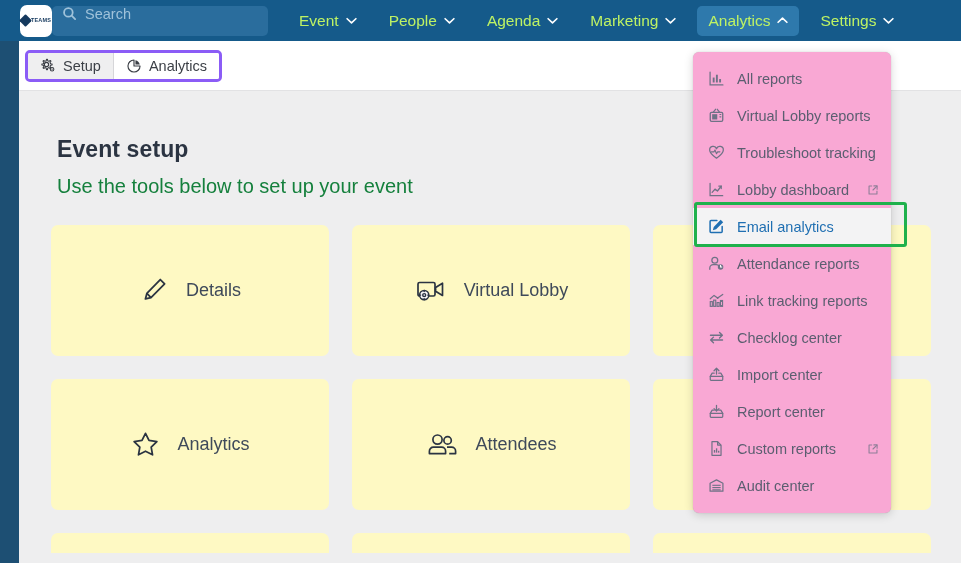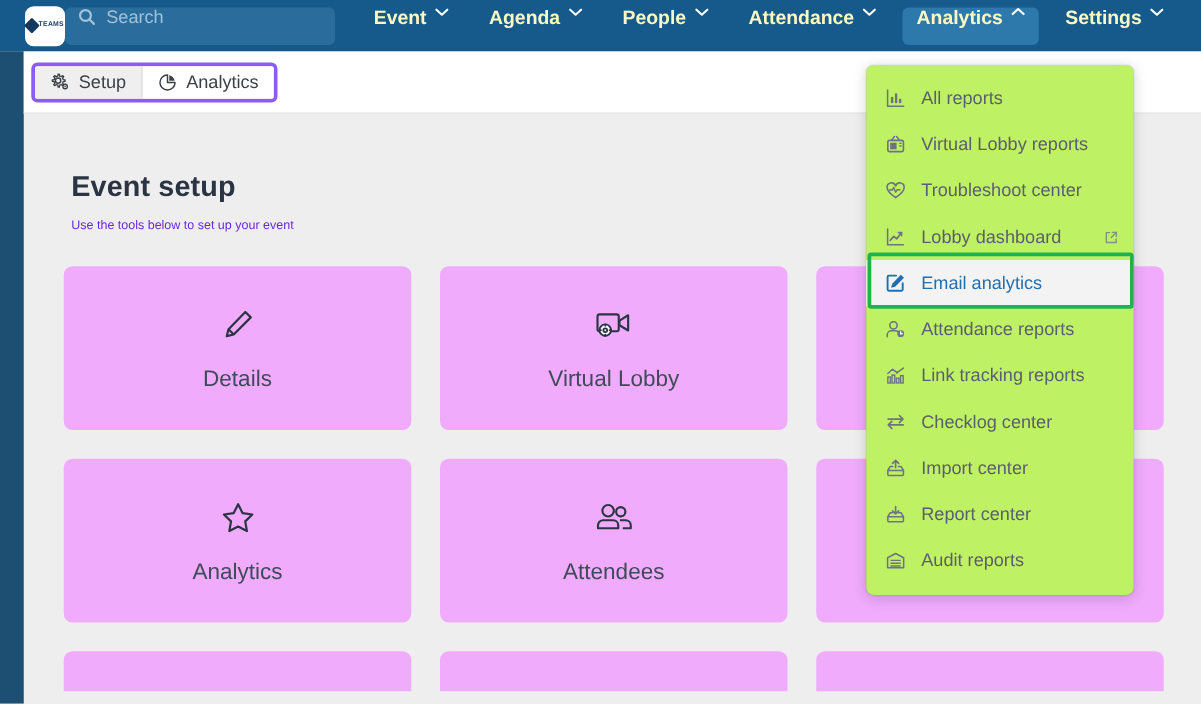--- a/index.html
+++ b/index.html
@@ -43,23 +43,23 @@
   .search-icon { width: 15px; height: 15px; flex: none; }
   .search-ph {
     font-size: 14.5px; color: #9fc2da; line-height: 1;
     background: none; border: none; outline: none; width: 100%;
     font-family: "Liberation Sans", sans-serif;
   }
   .search-ph::placeholder { color: #9fc2da; }
 
   .nav { display: flex; align-items: center; margin-left: 20px; }
   .nav-item {
-    display: flex; gap: 7px;
+    display: flex; align-items: center; gap: 7px;
     height: 30px; padding: 0 11px; border-radius: 5px;
-    color: #fef9c3; font-size: 15.5px; font-weight: bold;
+    color: #bef264; font-size: 15.5px; font-weight: normal;
     cursor: pointer; white-space: nowrap;
   }
   .nav-item + .nav-item { margin-left: 10px; }
   .nav-item.active { background: #2e79ac; }
   .chev { width: 11px; height: 7px; flex: none; }
 
   
   .left-rail {
     position: absolute; top: 41px; left: 0; width: 19px; height: 522px;
     background: #1d4f73; z-index: 5;
@@ -90,40 +90,40 @@
   .content {
     position: absolute; top: 81px; left: 19px; width: 942px; height: 472px;
     background: #eeeeef; overflow: hidden; z-index: 4;
   }
   .page-title {
     margin: 55px 0 0 38px;
     font-size: 23px; font-weight: bold; color: #2b3442; letter-spacing: .1px;
   }
   .page-sub {
     margin: 12px 0 0 38px;
-    font-size: 10px; color: #6d28d9;
+    font-size: 20px; color: #15803d;
   }
   .card-grid {
     margin: 27px 0 0 32px;
     display: grid;
     grid-template-columns: repeat(3, 278px);
     gap: 23px 23px;
   }
   .card {
-    height: 131px; background: #f0abfc; border-radius: 7px;
-    display: flex; flex-direction: column; align-items: center;
+    height: 131px; background: #fef9c3; border-radius: 7px;
+    display: flex; flex-direction: row; align-items: center;
     justify-content: center; gap: 16px; cursor: pointer;
   }
   .card-icon { height: 34px; display: flex; align-items: center; }
   .card-label { font-size: 18px; color: #3f4a5a; }
 
   
   .menu {
     position: absolute; top: 52px; left: 693px;
-    width: 214px; background: #bef264;
+    width: 198px; background: #f9a8d4;
     border-radius: 6px;
     box-shadow: 0 2px 10px rgba(0,0,0,.17), 0 0 1px rgba(0,0,0,.25);
     padding: 8px 0 9px 0;
     z-index: 50;
   }
   .menu-item {
     position: relative;
     display: flex; align-items: center;
     height: 37px; padding: 0 12px 0 14px;
     font-size: 14.5px; color: #5b5e70; cursor: pointer;
@@ -170,35 +170,35 @@
     <div class="nav">
 
       <div class="nav-item">
         <span>Event</span>
         <svg class="chev" viewBox="0 0 12 8">
           <path d="M1 2 L6 6.6 L11 2" fill="none" stroke="#ffffff" stroke-width="1.9" stroke-linecap="round" stroke-linejoin="round"></path>
         </svg>
       </div>
 
       <div class="nav-item">
+        <span>People</span>
+        <svg class="chev" viewBox="0 0 12 8">
+          <path d="M1 2 L6 6.6 L11 2" fill="none" stroke="#ffffff" stroke-width="1.9" stroke-linecap="round" stroke-linejoin="round"></path>
+        </svg>
+      </div>
+
+      <div class="nav-item">
         <span>Agenda</span>
         <svg class="chev" viewBox="0 0 12 8">
           <path d="M1 2 L6 6.6 L11 2" fill="none" stroke="#ffffff" stroke-width="1.9" stroke-linecap="round" stroke-linejoin="round"></path>
         </svg>
       </div>
 
       <div class="nav-item">
-        <span>People</span>
-        <svg class="chev" viewBox="0 0 12 8">
-          <path d="M1 2 L6 6.6 L11 2" fill="none" stroke="#ffffff" stroke-width="1.9" stroke-linecap="round" stroke-linejoin="round"></path>
-        </svg>
-      </div>
-
-      <div class="nav-item">
-        <span>Attendance</span>
+        <span>Marketing</span>
         <svg class="chev" viewBox="0 0 12 8">
           <path d="M1 2 L6 6.6 L11 2" fill="none" stroke="#ffffff" stroke-width="1.9" stroke-linecap="round" stroke-linejoin="round"></path>
         </svg>
       </div>
 
       <div class="nav-item active">
         <span>Analytics</span>
         <svg class="chev" viewBox="0 0 12 8">
           <path d="M1 6 L6 1.4 L11 6" fill="none" stroke="#ffffff" stroke-width="1.9" stroke-linecap="round" stroke-linejoin="round"></path>
         </svg>
@@ -339,21 +339,21 @@
       <span class="mi-label">Virtual Lobby reports</span>
     </div>
 
     <div class="menu-item">
       <span class="mi-icon">
         <svg width="17" height="17" viewBox="0 0 18 18">
           <path d="M9 15 C4 11.4 1.8 9 1.8 6.5 A3.7 3.7 0 0 1 9 5 A3.7 3.7 0 0 1 16.2 6.5 C16.2 9 14 11.4 9 15 Z" fill="none" stroke="#6f7286" stroke-width="1.35" stroke-linejoin="round"></path>
           <path d="M3.6 8.4 h2.6 l1.2 -2.1 l1.6 4 l1.2 -2 h2.4" fill="none" stroke="#6f7286" stroke-width="1.2" stroke-linecap="round" stroke-linejoin="round"></path>
         </svg>
       </span>
-      <span class="mi-label">Troubleshoot center</span>
+      <span class="mi-label">Troubleshoot tracking</span>
     </div>
 
     <div class="menu-item">
       <span class="mi-icon">
         <svg width="17" height="17" viewBox="0 0 18 18">
           <path d="M2.2 2.4 v13.2 h13.4" fill="none" stroke="#6f7286" stroke-width="1.3" stroke-linecap="round"></path>
           <path d="M4.4 12 l3 -3.4 l2.6 2 l4 -5.2" fill="none" stroke="#6f7286" stroke-width="1.4" stroke-linecap="round" stroke-linejoin="round"></path>
           <path d="M11.4 5.4 h2.6 v2.6" fill="none" stroke="#6f7286" stroke-width="1.3" stroke-linecap="round" stroke-linejoin="round"></path>
         </svg>
       </span>
@@ -426,29 +426,46 @@
       <span class="mi-icon">
         <svg width="17" height="17" viewBox="0 0 18 18">
           <path d="M9 2.4 V8.4 M6.4 6 L9 8.6 L11.6 6" fill="none" stroke="#6f7286" stroke-width="1.35" stroke-linecap="round" stroke-linejoin="round"></path>
           <path d="M2.4 11 L4.4 7.6 h2.2 M15.6 11 L13.6 7.6 h-2.2" fill="none" stroke="#6f7286" stroke-width="1.3" stroke-linecap="round" stroke-linejoin="round"></path>
           <path d="M2.4 11 v3.4 a0.8 0.8 0 0 0 0.8 0.8 h11.6 a0.8 0.8 0 0 0 0.8 -0.8 V11 Z" fill="none" stroke="#6f7286" stroke-width="1.3" stroke-linejoin="round"></path>
         </svg>
       </span>
       <span class="mi-label">Report center</span>
     </div>
 
+    <div class="menu-item">
+      <span class="mi-icon">
+        <svg width="17" height="17" viewBox="0 0 18 18">
+          <path d="M4.2 1.8 h6 l3.6 3.6 v10.8 h-9.6 Z" fill="none" stroke="#6f7286" stroke-width="1.3" stroke-linejoin="round"></path>
+          <path d="M10.2 1.8 v3.6 h3.6" fill="none" stroke="#6f7286" stroke-width="1.3" stroke-linejoin="round"></path>
+          <rect x="6.2" y="10.6" width="1.4" height="2.8" fill="#6f7286"></rect>
+          <rect x="8.4" y="8.8" width="1.4" height="4.6" fill="#6f7286"></rect>
+          <rect x="10.6" y="11.4" width="1.4" height="2" fill="#6f7286"></rect>
+        </svg>
+      </span>
+      <span class="mi-label">Custom reports</span>
+      <svg class="mi-ext" viewBox="0 0 14 14">
+        <path d="M6 2.4 H2.4 v9.2 h9.2 V8" fill="none" stroke="#6f7286" stroke-width="1.3" stroke-linejoin="round"></path>
+        <path d="M8 2.2 h3.8 v3.8" fill="none" stroke="#6f7286" stroke-width="1.3" stroke-linecap="round" stroke-linejoin="round"></path>
+        <line x1="11.6" y1="2.4" x2="7" y2="7" stroke="#6f7286" stroke-width="1.3" stroke-linecap="round"></line>
+      </svg>
+    </div>
 
     <div class="menu-item">
       <span class="mi-icon">
         <svg width="17" height="17" viewBox="0 0 18 18">
           <path d="M2.2 6.6 L9 3 L15.8 6.6 v8.4 h-13.6 Z" fill="none" stroke="#6f7286" stroke-width="1.3" stroke-linejoin="round"></path>
           <line x1="4.6" y1="8.8" x2="13.4" y2="8.8" stroke="#6f7286" stroke-width="1.2"></line>
           <line x1="4.6" y1="11.2" x2="13.4" y2="11.2" stroke="#6f7286" stroke-width="1.2"></line>
           <line x1="4.6" y1="13.6" x2="13.4" y2="13.6" stroke="#6f7286" stroke-width="1.2"></line>
         </svg>
       </span>
-      <span class="mi-label">Audit reports</span>
+      <span class="mi-label">Audit center</span>
     </div>
 
     <div class="hl-ring"></div>
   </div>
 
 </div>
 
 </body></html>

